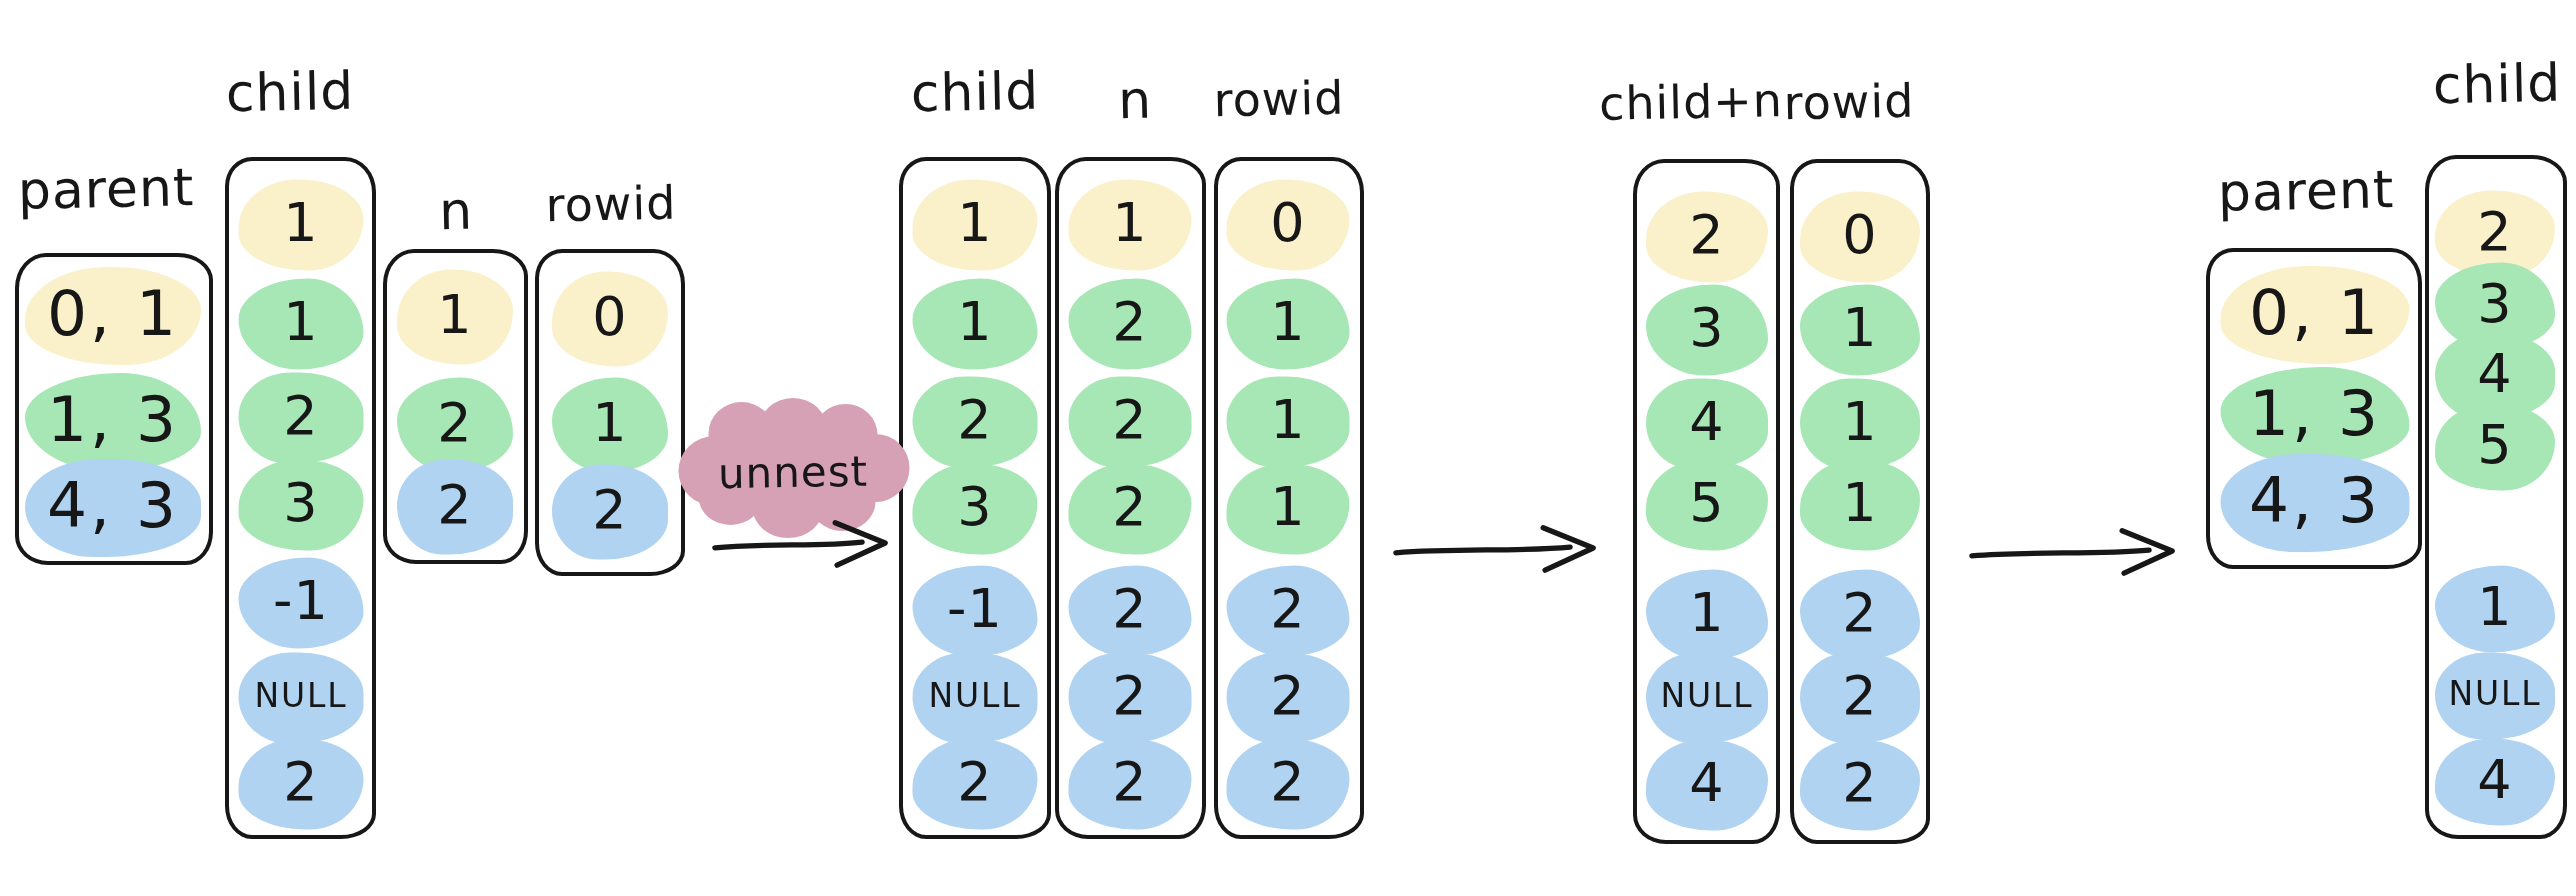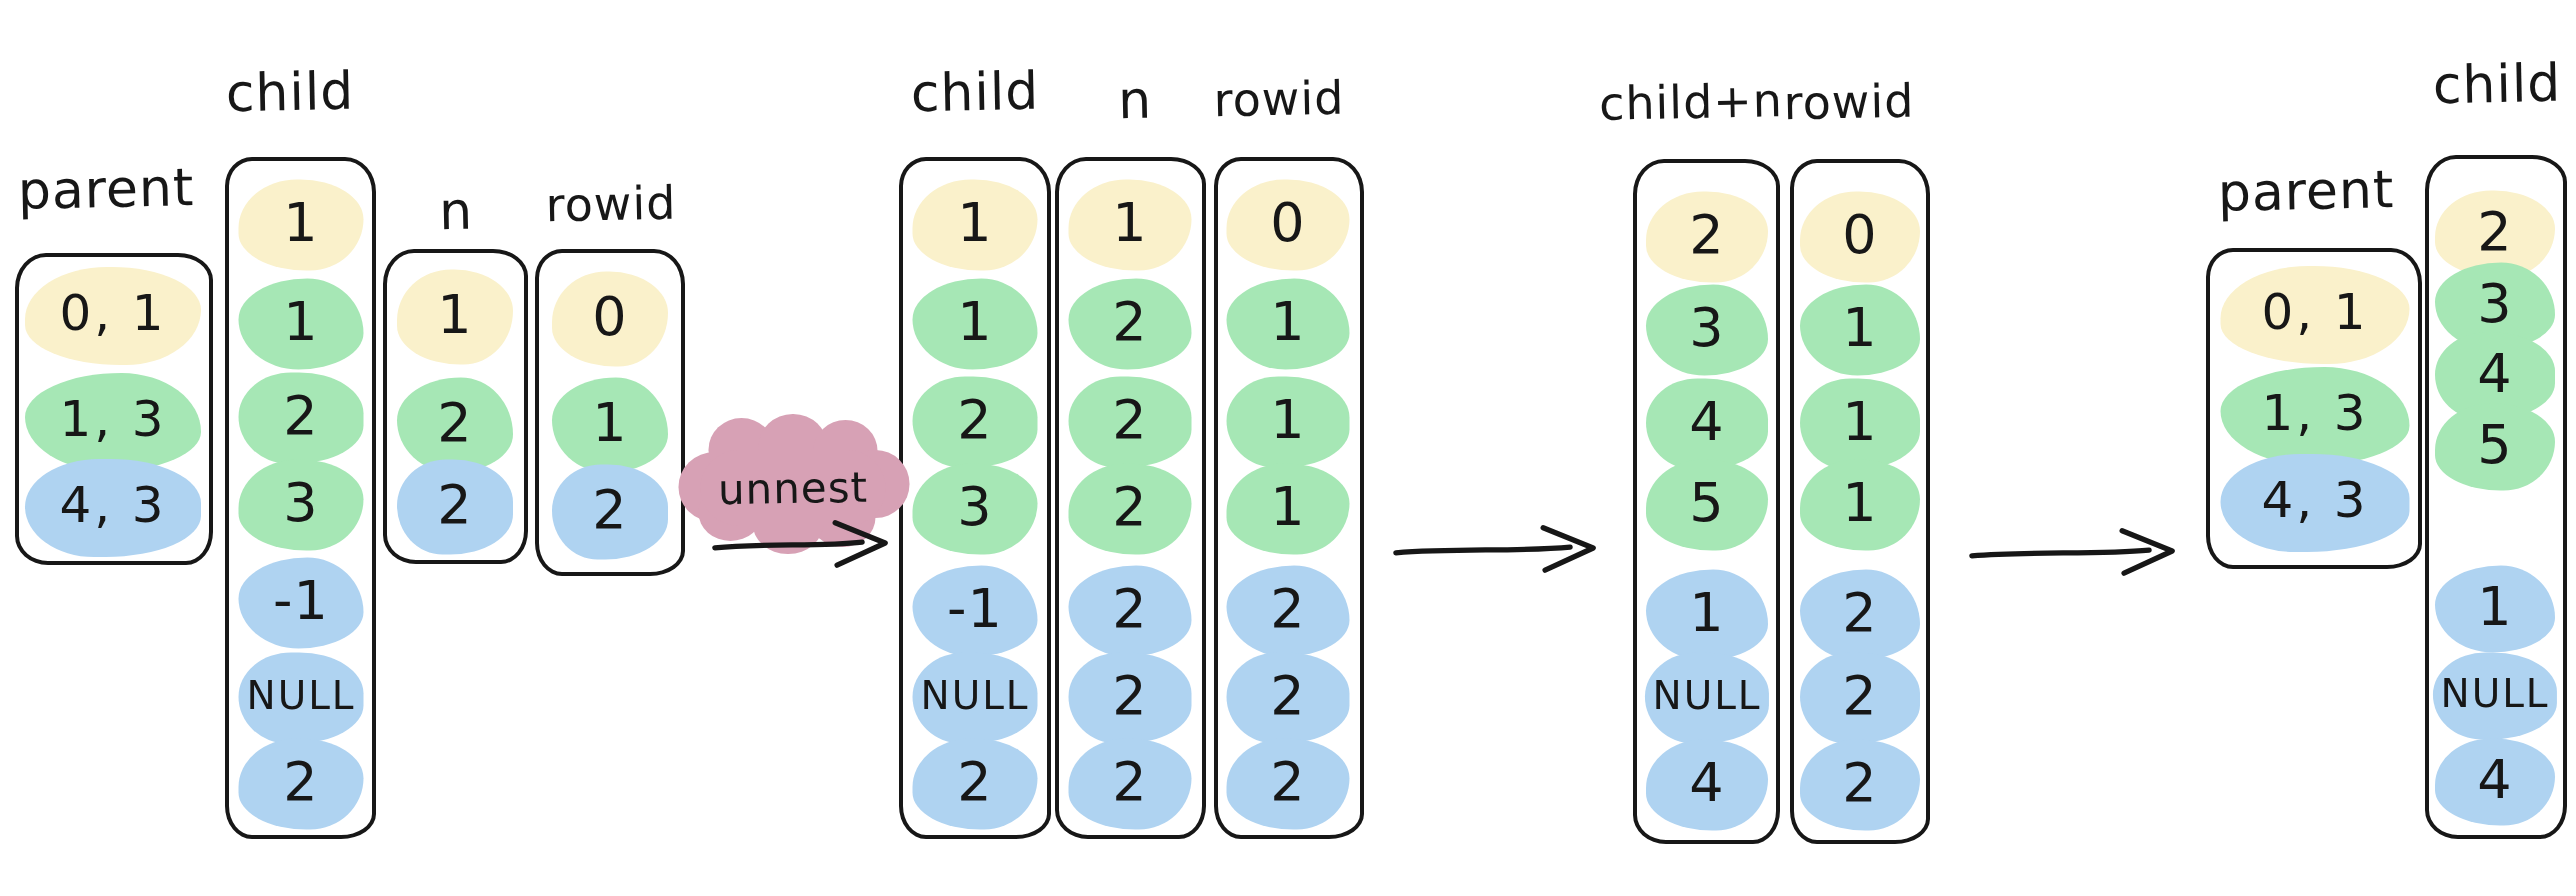--- a/index.html
+++ b/index.html
@@ -34,22 +34,22 @@
     position:absolute;
     transform:translate(-50%,-50%);
     display:flex;align-items:center;justify-content:center;
     font-size:54px;
     line-height:1;
     color:var(--ink);
     letter-spacing:1px;
     box-sizing:border-box;
     padding:3.9px 7.7px 9.6px 7.7px;
   }
-  .cell.small-text{font-size:39px;letter-spacing:1.9px;}
-  .cell.pair{font-size:50px;letter-spacing:2.9px;}
+  .cell.small-text{font-size:33px;letter-spacing:1.9px;}
+  .cell.pair{font-size:63px;letter-spacing:2.9px;}
   .v0{border-radius:48% 52% 44% 56% / 55% 45% 58% 42%;}
   .v1{border-radius:55% 45% 52% 48% / 45% 60% 40% 55%;}
   .v2{border-radius:45% 55% 58% 42% / 52% 48% 45% 55%;}
   .cloud{position:absolute;transform:translate(-50%,-50%);}
   .cloud i{position:absolute;border-radius:50%;}
   .cloud .cloud-body{position:absolute;left:4%;right:4%;top:14%;bottom:14%;border-radius:58px;}
   .cloud-label{
     position:absolute;inset:0;
     display:flex;align-items:center;justify-content:center;
     font-size:42px;letter-spacing:1px;
@@ -139,21 +139,21 @@
     <div class="cell v2 pair" style="left: 2315px; top: 503px; min-width: 189px; height: 98px; background: rgb(175, 211, 241);">4, 3</div>
     <div class="col-box" style="left: 2425px; top: 155px; width: 142px; height: 684px;"></div>
     <div class="col-header" style="left: 2497px; top: 84px; font-size: 52px;">child</div>
     <div class="cell v0" style="left: 2495px; top: 234px; min-width: 120px; height: 87px; background: rgb(250, 241, 203);">2</div>
     <div class="cell v1" style="left: 2495px; top: 306px; min-width: 120px; height: 87px; background: rgb(166, 231, 181);">3</div>
     <div class="cell v2" style="left: 2495px; top: 376px; min-width: 120px; height: 87px; background: rgb(166, 231, 181);">4</div>
     <div class="cell v0" style="left: 2495px; top: 447px; min-width: 120px; height: 87px; background: rgb(166, 231, 181);">5</div>
     <div class="cell v1" style="left: 2495px; top: 609px; min-width: 120px; height: 87px; background: rgb(175, 211, 241);">1</div>
     <div class="cell v2 small-text" style="left: 2495px; top: 696px; min-width: 120px; height: 87px; background: rgb(175, 211, 241);">NULL</div>
     <div class="cell v0" style="left: 2495px; top: 782px; min-width: 120px; height: 87px; background: rgb(175, 211, 241);">4</div>
-    <div class="cloud" style="left: 793px; top: 488px; width: 201px; height: 106px;">
+    <div class="cloud" style="left: 793px; top: 472px; width: 201px; height: 106px;">
       <i style="left: -7%; top: 16%; width: 36%; height: 66%; background: rgb(215, 161, 181);"></i>
       <i style="left: 8%; top: -16%; width: 33%; height: 60%; background: rgb(215, 161, 181);"></i>
       <i style="left: 33%; top: -20%; width: 34%; height: 62%; background: rgb(215, 161, 181);"></i>
       <i style="left: 60%; top: -14%; width: 32%; height: 58%; background: rgb(215, 161, 181);"></i>
       <i style="left: 74%; top: 14%; width: 34%; height: 64%; background: rgb(215, 161, 181);"></i>
       <i style="left: 58%; top: 50%; width: 33%; height: 56%; background: rgb(215, 161, 181);"></i>
       <i style="left: 30%; top: 54%; width: 35%; height: 58%; background: rgb(215, 161, 181);"></i>
       <i style="left: 3%; top: 46%; width: 32%; height: 54%; background: rgb(215, 161, 181);"></i>
       <i class="cloud-body" style="background: rgb(215, 161, 181);"></i>
       <span class="cloud-label">unnest</span>

